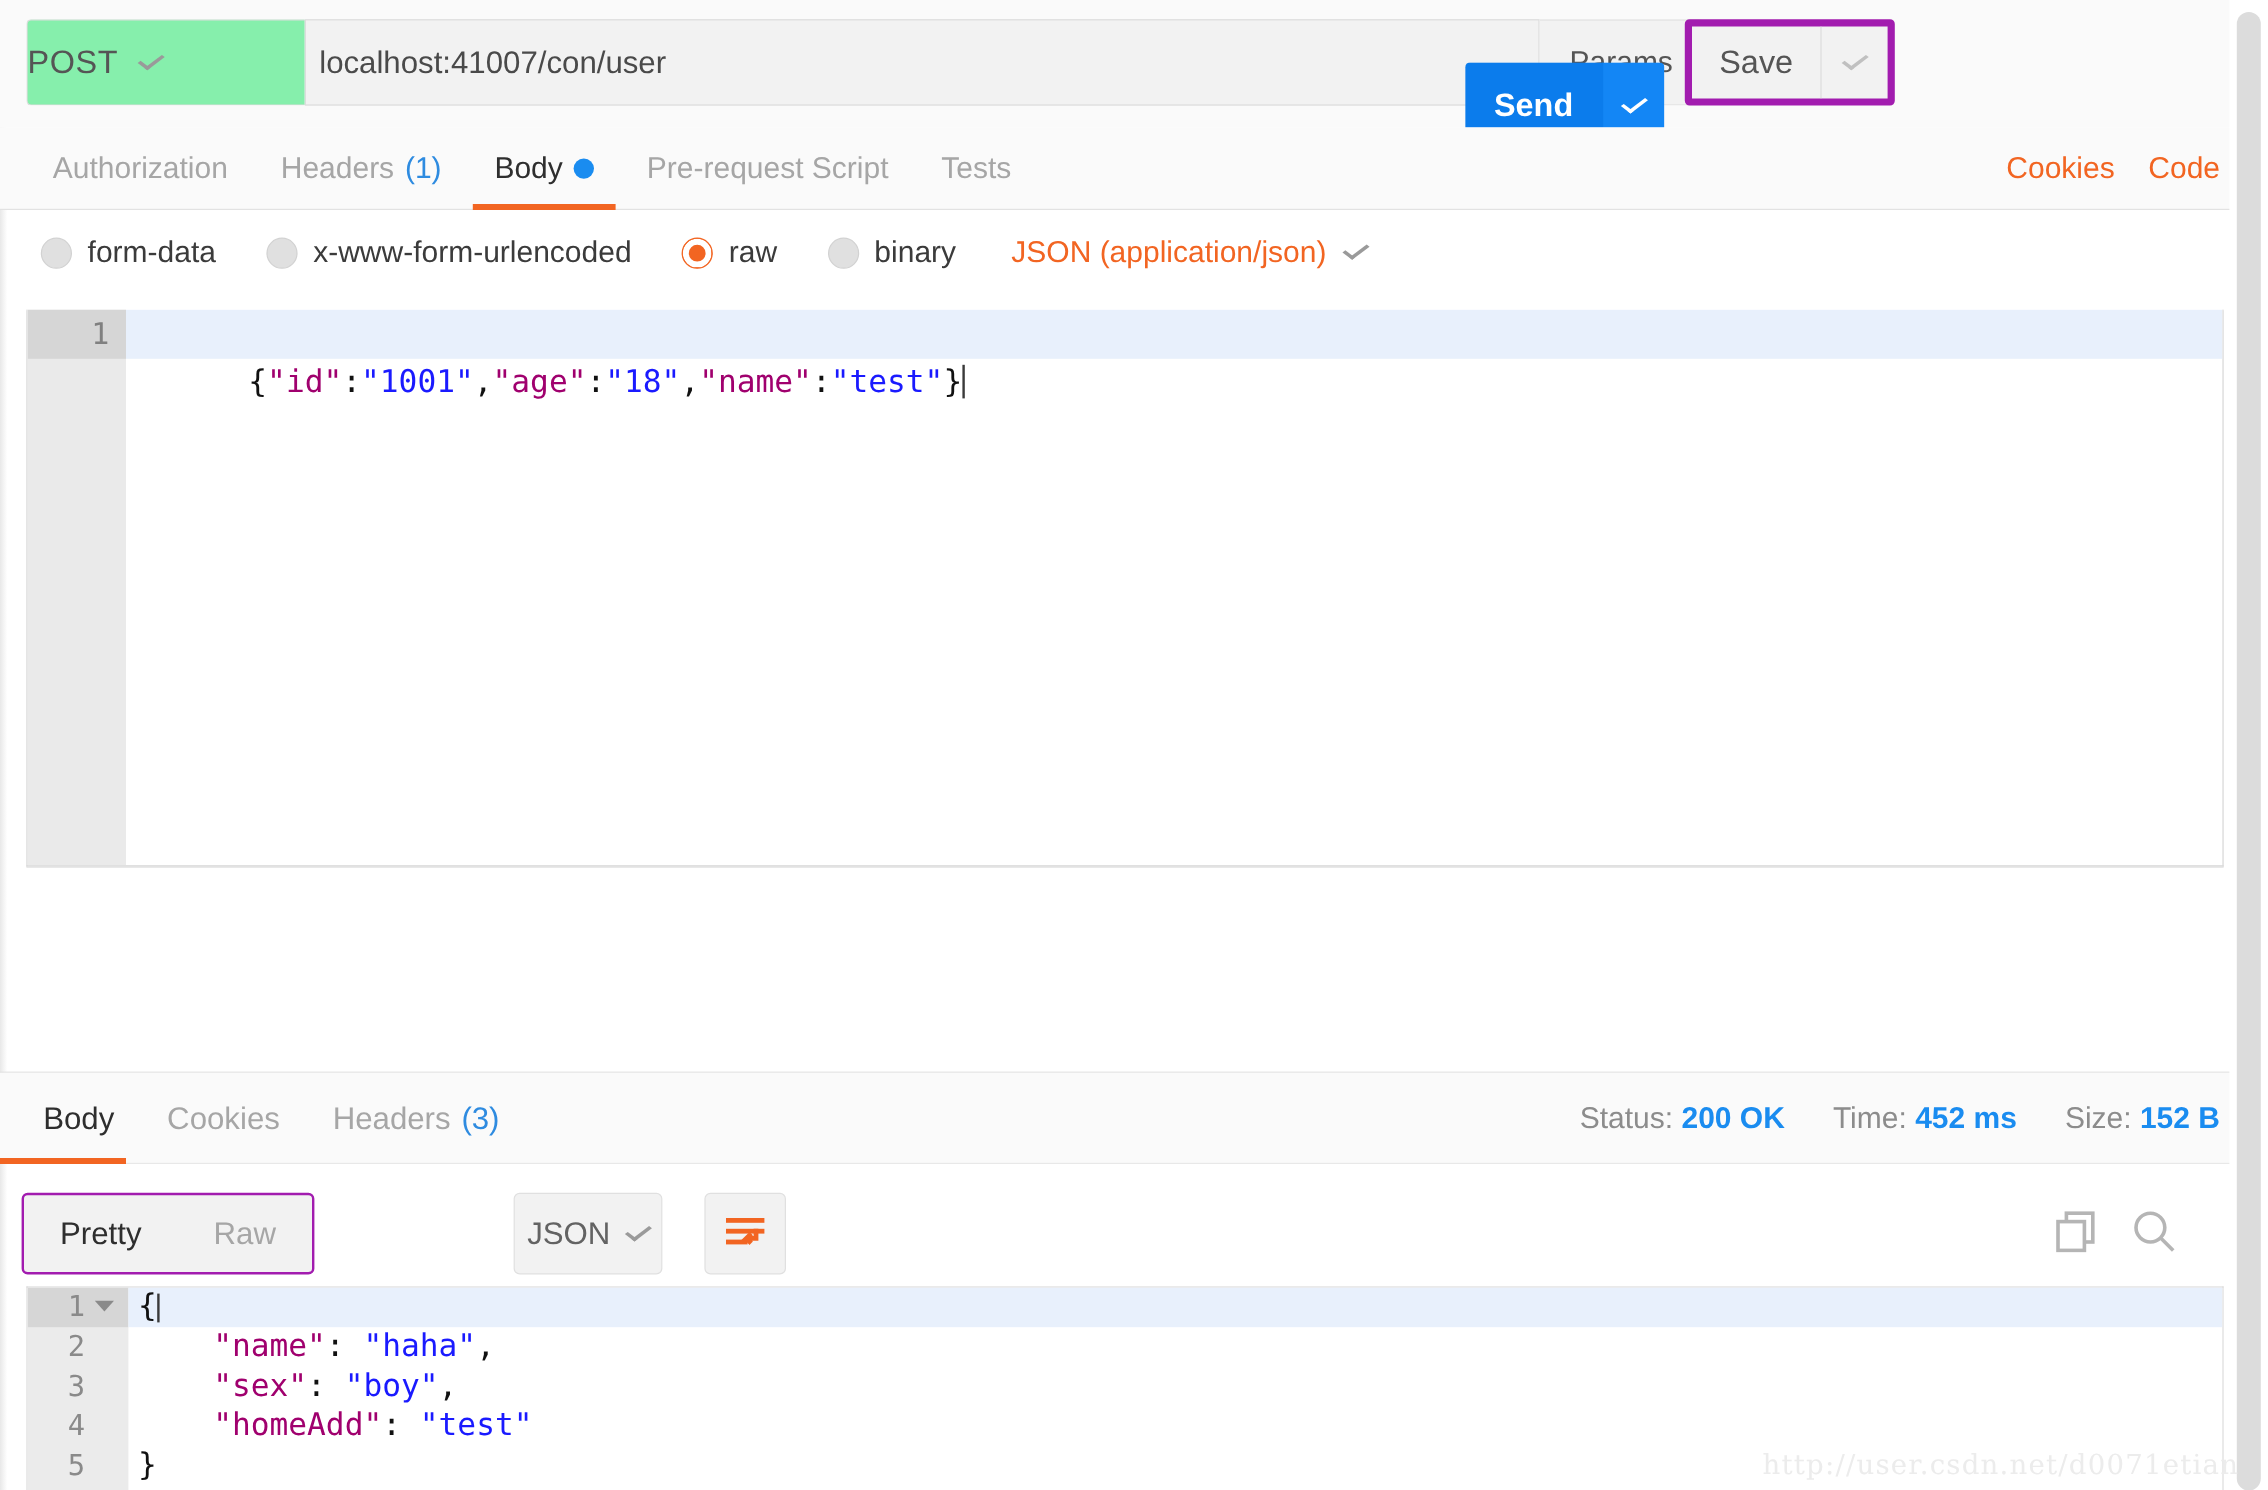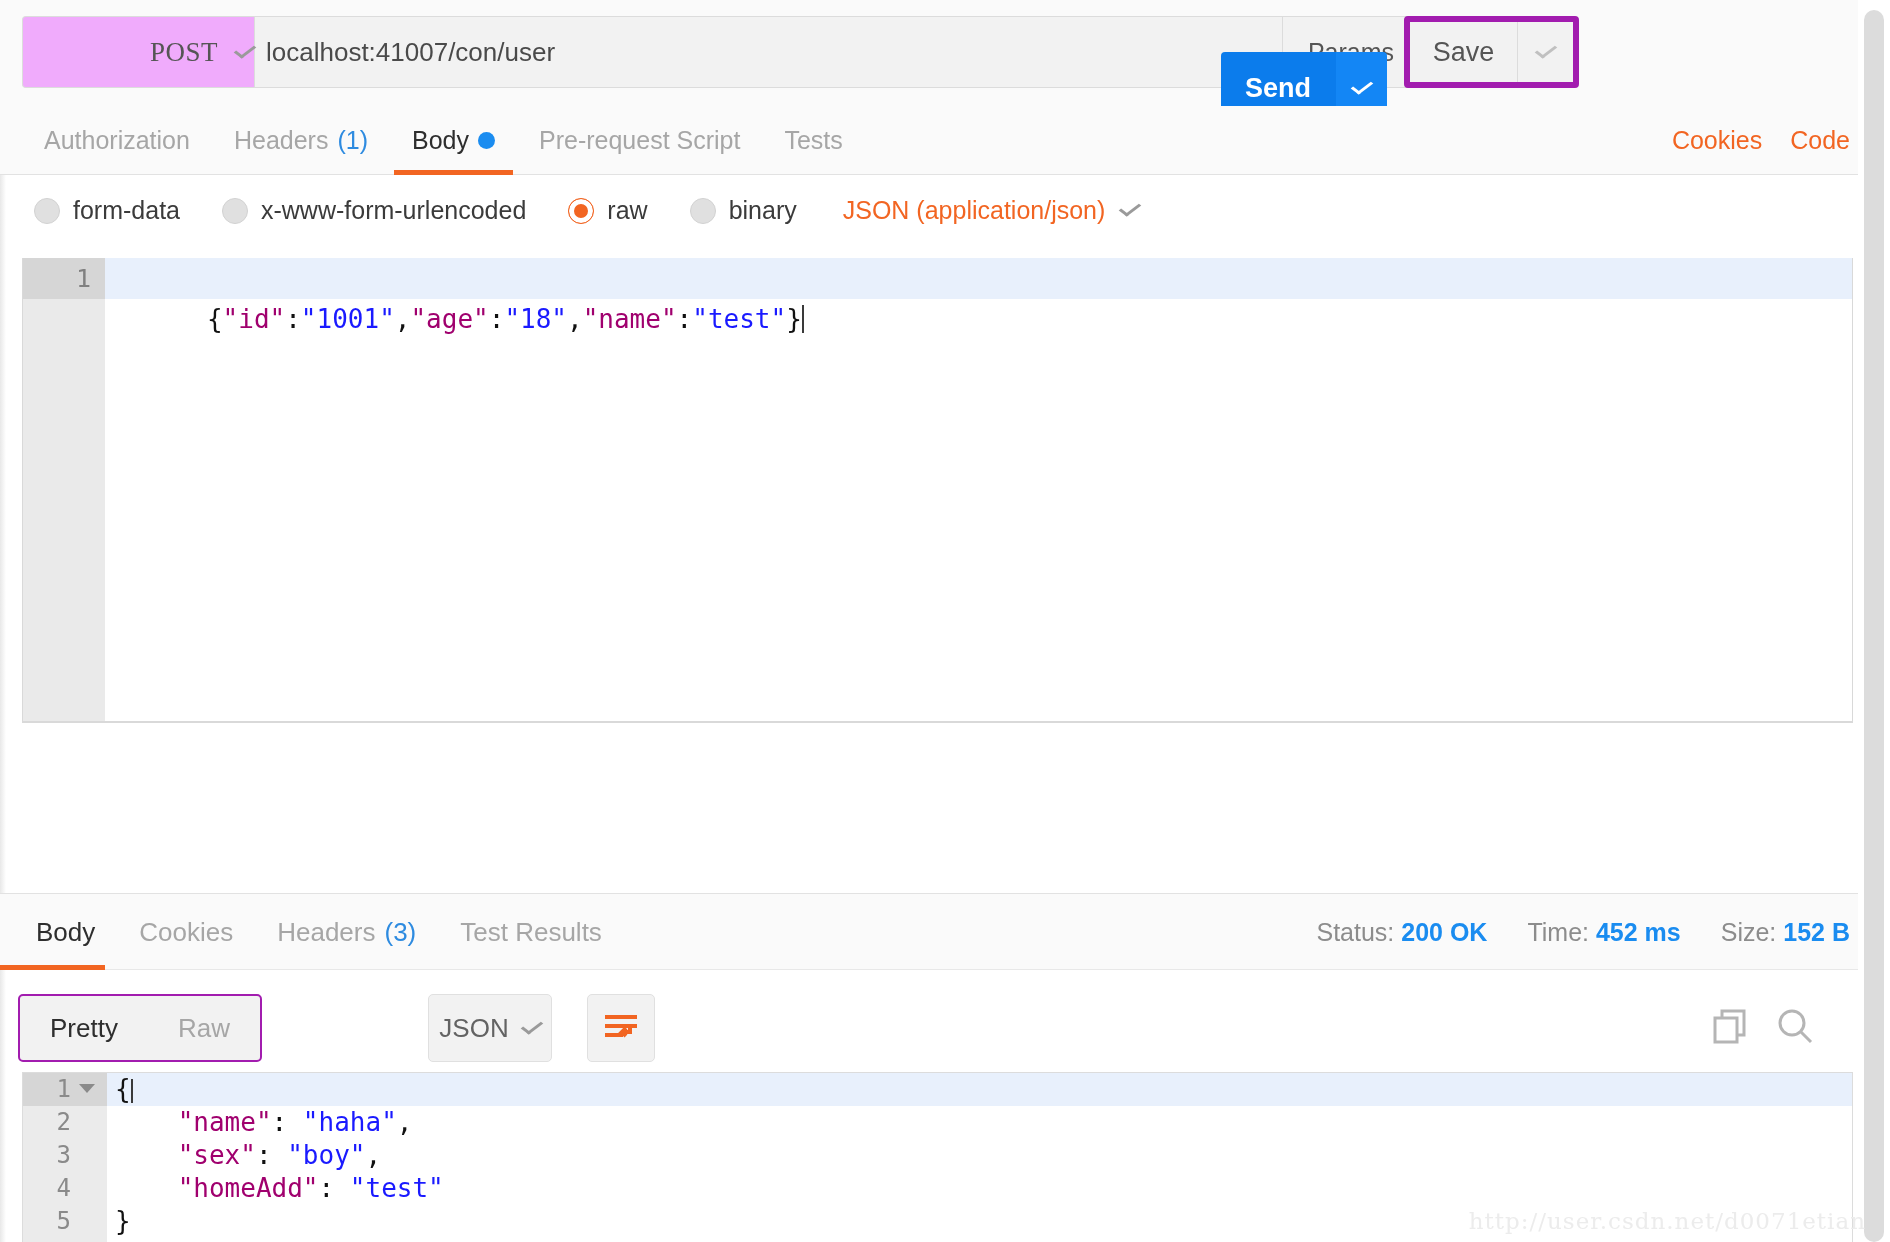--- a/index.html
+++ b/index.html
@@ -15,26 +15,25 @@
   
   .url-band {
     position: absolute; left: 0; top: 0; width: 1858px; height: 106px;
     background: #fafafa;
   }
   .url-row {
     position: absolute; left: 22px; top: 16px; height: 72px;
     display: flex; align-items: stretch;
   }
   .method-box {
-    width: 232px; background: #f0abfc;
+    width: 232px; background: #86efac;
     border: 1px solid #dcdcdc; border-right: none;
     border-radius: 4px 0 0 4px;
-    display: flex; align-items: center; justify-content: flex-end;
+    display: flex; align-items: center; justify-content: flex-start;
     gap: 18px;
-    font-family: Liberation Serif, serif;
   }
   .method-label { font-size: 27px; color: #555; letter-spacing: .5px; }
   .url-input {
     width: 1029px; background: #f2f2f2;
     border: 1px solid #dcdcdc;
     display: flex; align-items: center; padding-left: 11px;
   }
   .url-text { font-size: 26px; color: #4a4a4a; }
   .params-box {
     width: 137px; background: #f2f2f2;
@@ -360,23 +359,20 @@
     <div class="resp-tabs">
       <div class="resp-tab active">
         <span>Body</span>
       </div>
       <div class="resp-tab">
         <span>Cookies</span>
       </div>
       <div class="resp-tab">
         <span>Headers</span>
         <span class="tab-count">(3)</span>
-      </div>
-      <div class="resp-tab">
-        <span>Test Results</span>
       </div>
     </div>
   </div>
 
   <div class="resp-meta">
     <span class="meta-item">
       <span>Status:</span>
       <span class="meta-val">200 OK</span>
     </span>
     <span class="meta-item">

